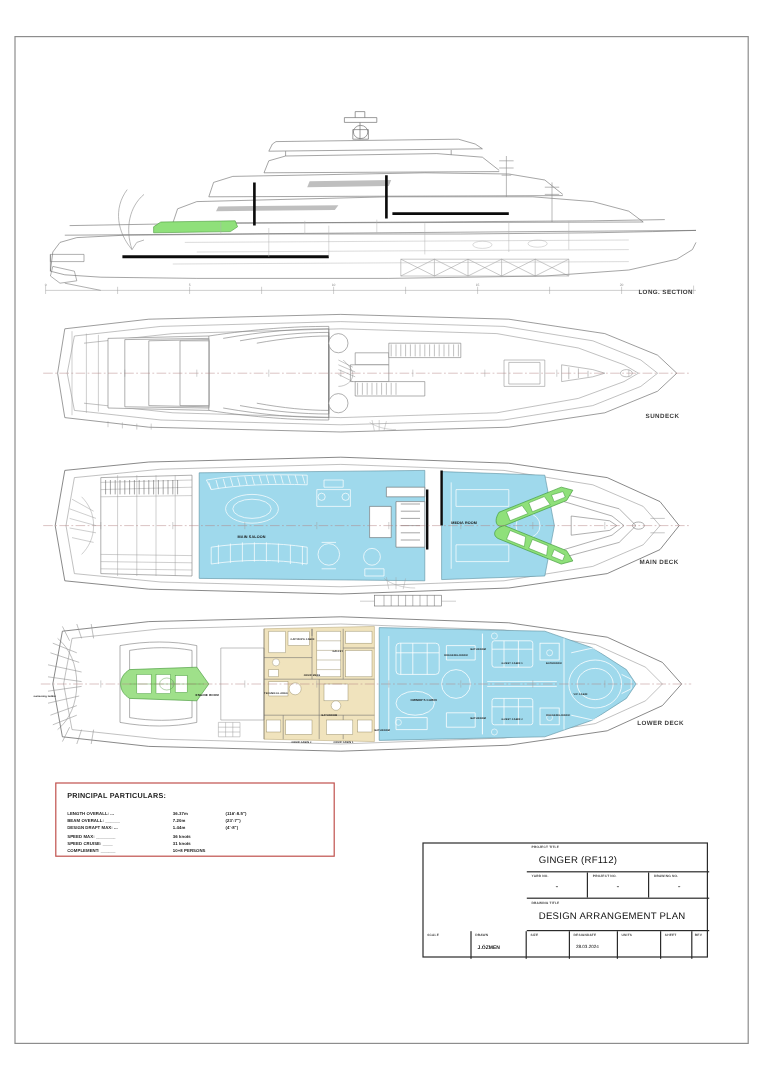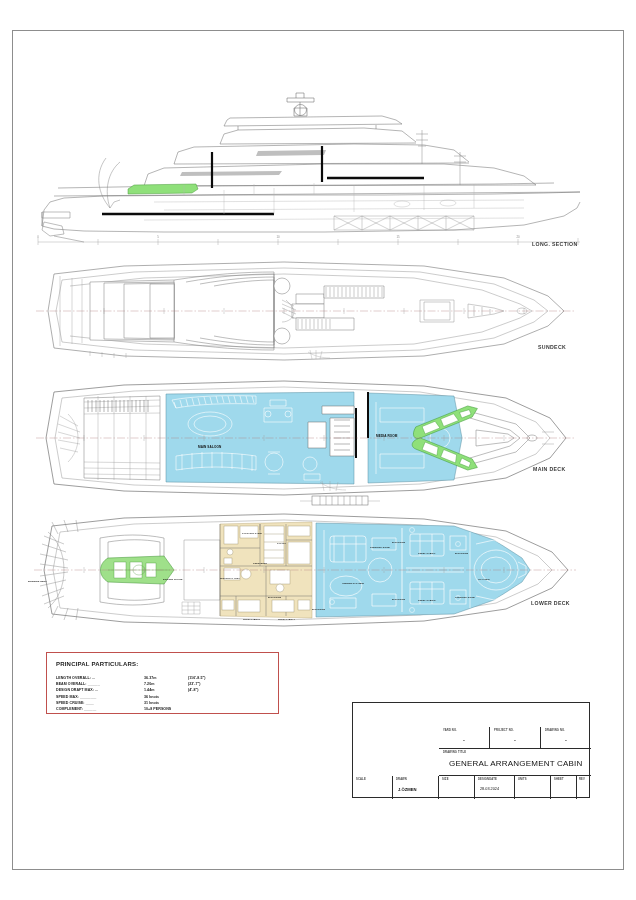--- a/index.html
+++ b/index.html
@@ -532,39 +532,43 @@
       <div class="pp-row">
         <span class="pp-k">COMPLEMENT: ______</span>
         <span class="pp-v">10+8 PERSONS</span>
         <span class="pp-i"></span>
       </div>
     </div>
   </div>
 
   <div class="tb">
 
+    <div class="tb-proj">
+      <div class="tb-cap" style="left:4px;top:2px;">PROJECT TITLE</div>
+      <div class="tb-proj-val">GINGER (RF112)</div>
+    </div>
 
     <div class="tb-nums">
       <div class="tb-num">
         <div class="tb-cap" style="left:4px;top:2px;">YARD NO.</div>
         <div class="tb-num-val">-</div>
       </div>
       <div class="tb-num">
         <div class="tb-cap" style="left:4px;top:2px;">PROJECT NO.</div>
         <div class="tb-num-val">-</div>
       </div>
       <div class="tb-num">
         <div class="tb-cap" style="left:4px;top:2px;">DRAWING NO.</div>
         <div class="tb-num-val">-</div>
       </div>
     </div>
 
     <div class="tb-dwg">
       <div class="tb-cap" style="left:4px;top:2px;">DRAWING TITLE</div>
-      <div class="tb-dwg-val">GENERAL ARRANGEMENT CABIN</div>
+      <div class="tb-dwg-val">DESIGN ARRANGEMENT PLAN</div>
     </div>
 
     <div class="tb-bottom">
       <div class="tb-cell" style="width:40px;">
         <div class="tb-cap" style="left:3px;top:2px;">SCALE</div>
         <div class="tb-cell-val"></div>
       </div>
       <div class="tb-cell" style="width:46px;">
         <div class="tb-cap" style="left:3px;top:2px;">DRAWN</div>
         <div class="tb-cell-val">J.ÖZMEN</div>

